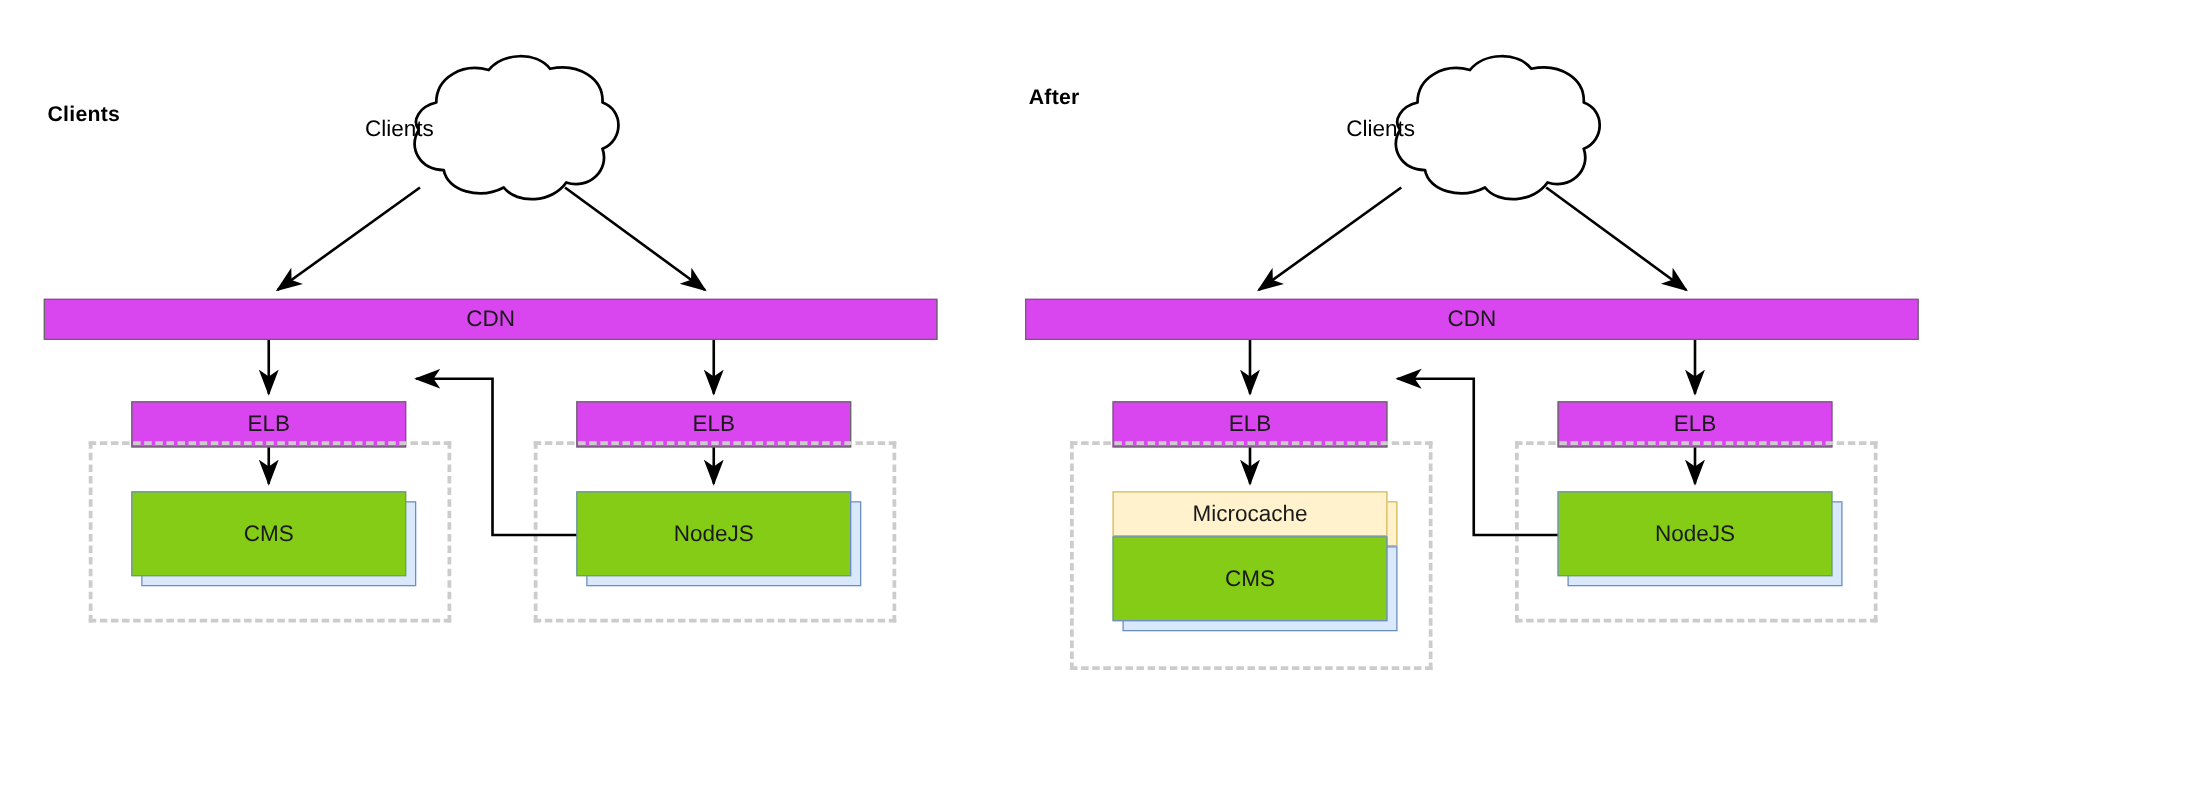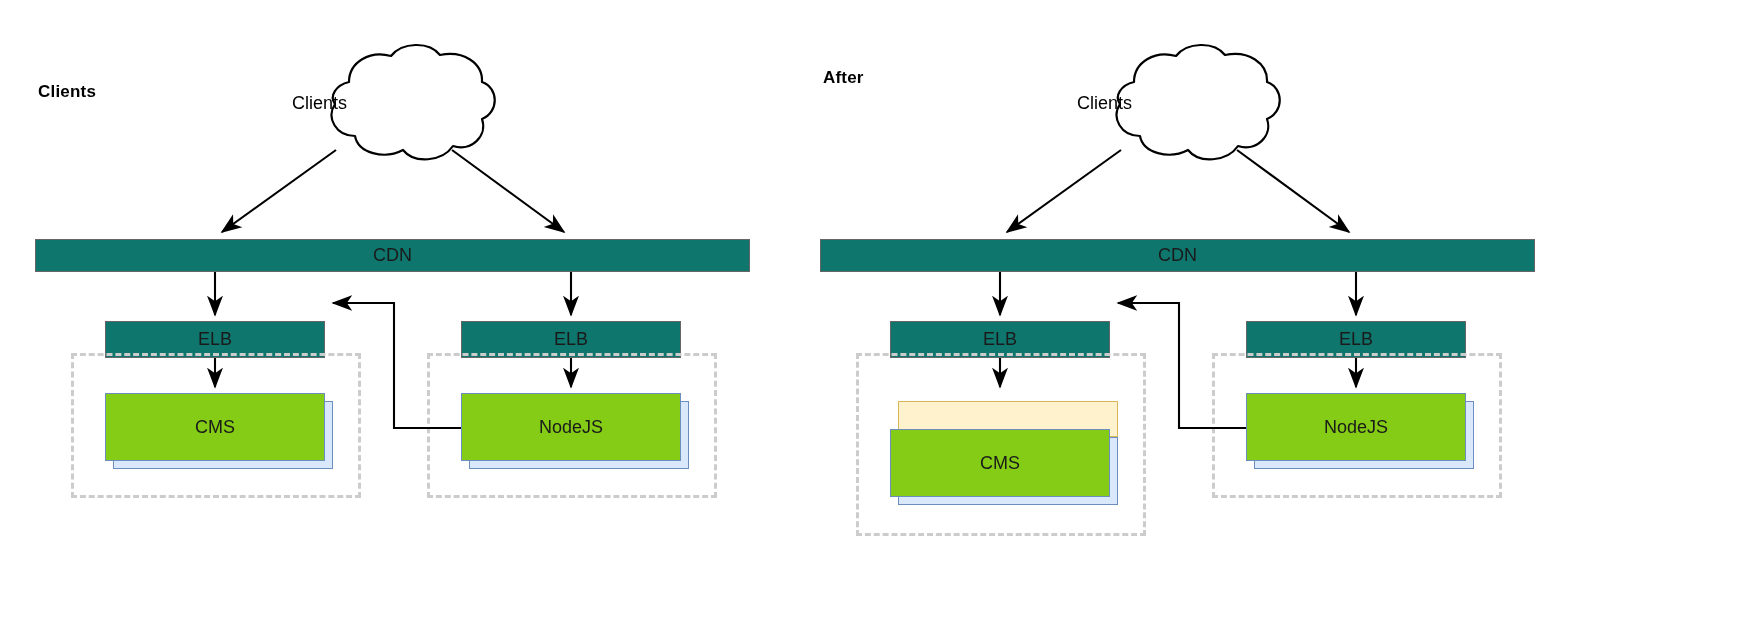--- a/index.html
+++ b/index.html
@@ -2,21 +2,21 @@
 <html><head>
 <meta charset="utf-8">
 <style>
   html,body{margin:0;padding:0;background:#ffffff;}
   body{width:1764px;height:644px;font-family:"Liberation Sans",sans-serif;position:relative;overflow:hidden;}
   #stage{position:absolute;left:0;top:0;width:1764px;height:644px;}
   .panel{position:absolute;top:0;width:882px;height:644px;}
   .panel-label{position:absolute;font-weight:bold;font-size:17px;color:#000;letter-spacing:.2px;}
   .cloud-wrap{position:absolute;}
   .cloud-label{position:absolute;width:100%;text-align:left;font-size:18px;color:#000;}
-  .gbox{position:absolute;background:#0f766e;border:1.6px solid #666666;box-sizing:border-box;
+  .gbox{position:absolute;background:#d946ef;border:1.6px solid #666666;box-sizing:border-box;
         display:flex;align-items:center;justify-content:center;font-size:18px;color:#1a1a1a;text-align:center;}
   .dashed{position:absolute;border:3px dashed #cccccc;box-sizing:border-box;background:transparent;}
   .stack{position:absolute;}
   .card{position:absolute;box-sizing:border-box;display:flex;align-items:center;justify-content:center;
         font-size:18px;color:#1a1a1a;}
   .blue{background:#84cc16;border:1.6px solid #6c8ebf;align-items:center;}
   .yellow{background:#fff2cc;border:1.6px solid #d6b656;}
   .shadow-blue{background:#dae8fc;border:1.6px solid #6c8ebf;}
   .shadow-yellow{background:#fff2cc;border:1.6px solid #d6b656;}
   svg.edges{position:absolute;left:0;top:0;width:1764px;height:644px;pointer-events:none;overflow:visible;}
@@ -92,20 +92,23 @@
     <div class="gbox" style="left:461px;top:321px;width:220px;height:37px;">
       <span>ELB</span>
     </div>
 
     <div class="dashed" style="left:71px;top:353px;width:290px;height:183px;"></div>
     <div class="dashed" style="left:427px;top:353px;width:290px;height:145px;"></div>
 
     <div class="stack" style="left:105px;top:393px;width:235px;height:118px;">
       <div class="card shadow-yellow" style="left:8px;top:8px;width:220px;height:36px;"></div>
       <div class="card shadow-blue" style="left:8px;top:44px;width:220px;height:68px;"></div>
+      <div class="card yellow" style="left:0px;top:0px;width:220px;height:36px;">
+        <span>Microcache</span>
+      </div>
       <div class="card blue" style="left:0px;top:36px;width:220px;height:68px;">
         <span>CMS</span>
       </div>
     </div>
 
     <div class="stack" style="left:461px;top:393px;width:230px;height:80px;">
       <div class="card shadow-blue" style="left:8px;top:8px;width:220px;height:68px;"></div>
       <div class="card blue" style="left:0px;top:0px;width:220px;height:68px;">
         <span>NodeJS</span>
       </div>

